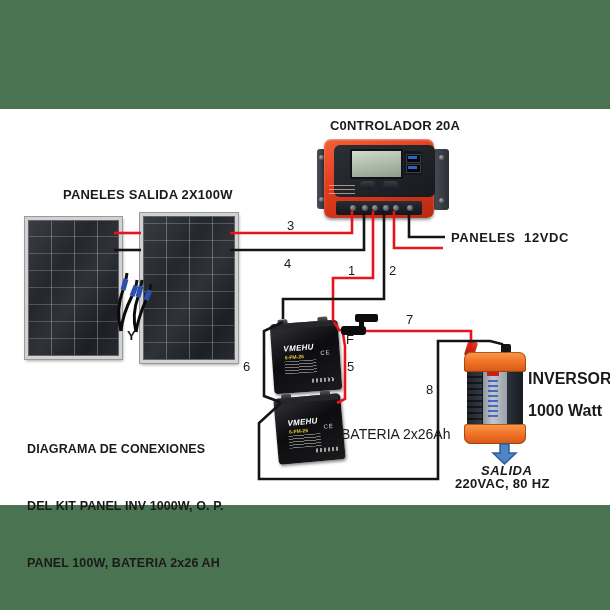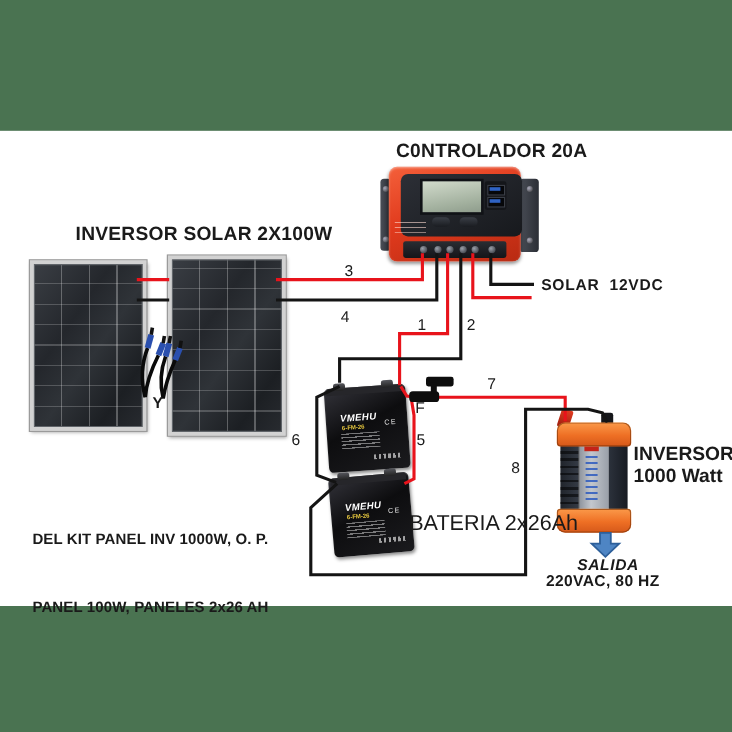--- a/index.html
+++ b/index.html
@@ -3,21 +3,21 @@
 <meta charset="utf-8">
 <style>
   html,body{margin:0;padding:0;background:#fff;}
   .stage{position:relative;width:610px;height:610px;overflow:hidden;background:#ffffff;
          font-family:"Liberation Sans","DejaVu Sans",sans-serif;color:#1a1a1a;}
   .band{position:absolute;left:0;width:610px;background:#4a7351;z-index:1;}
   .band.top{top:0;height:109px;}
   .band.bottom{top:505px;height:105px;}
 
   .lbl{position:absolute;z-index:50;white-space:pre;line-height:1.05;}
-  .t-semi{font-weight:600;font-size:16px;letter-spacing:.2px;}
+  .t-semi{font-weight:600;font-size:13px;letter-spacing:.2px;}
   .t-bold{font-weight:700;font-size:13px;}
   .t-reg{font-weight:700;font-size:16px;}
   .t-num{font-weight:400;font-size:13px;}
   .note{font-weight:700;font-size:12.5px;line-height:19px;letter-spacing:.1px;}
 
   
   .panel{position:absolute;z-index:10;border:3px solid #d2d2d2;outline:1px solid #9a9a9a;
     box-shadow:inset 0 0 0 1px #606469, 1px 2px 3px rgba(0,0,0,.35);
     background:
       repeating-linear-gradient(90deg, rgba(255,255,255,.28) 0 1px, rgba(255,255,255,0) 1px 23px),
@@ -88,32 +88,33 @@
   svg.wires{position:absolute;left:0;top:0;z-index:40;pointer-events:none;}
 </style>
 </head>
 <body>
 
 <div class="stage">
 
   <div class="band top"></div>
   <div class="band bottom"></div>
 
-  <div class="lbl t-semi" style="left:63px;top:188px;">INVERSOR SOLAR 2X100W</div>
+  <div class="lbl t-semi" style="left:63px;top:188px;">PANELES SALIDA 2X100W</div>
   <div class="lbl t-semi" style="left:330px;top:119px;">C0NTROLADOR 20A</div>
-  <div class="lbl t-bold" style="left:451px;top:231px;letter-spacing:.6px;">SOLAR  12VDC</div>
+  <div class="lbl t-bold" style="left:451px;top:231px;letter-spacing:.6px;">PANELES  12VDC</div>
   <div class="lbl t-reg" style="left:528px;top:371px;">INVERSOR</div>
-  <div class="lbl t-reg" style="left:528px;top:390px;">1000 Watt</div>
+  <div class="lbl t-reg" style="left:528px;top:403px;">1000 Watt</div>
   <div class="lbl t-bold" style="left:481px;top:464px;letter-spacing:.5px;font-style:italic;">SALIDA</div>
   <div class="lbl t-bold" style="left:455px;top:477px;letter-spacing:.3px;">220VAC, 80 HZ</div>
-  <div class="lbl" style="left:341px;top:427px;font-size:18px;">BATERIA 2x26Ah</div>
+  <div class="lbl" style="left:341px;top:427px;font-size:14px;">BATERIA 2x26Ah</div>
 
   <div class="lbl note" style="left:27px;top:402px;">
+    <div>DIAGRAMA DE CONEXIONES</div>
     <div>DEL KIT PANEL INV 1000W, O. P.</div>
-    <div>PANEL 100W, PANELES 2x26 AH</div>
+    <div>PANEL 100W, BATERIA 2x26 AH</div>
   </div>
 
   <div class="lbl t-num" style="left:287px;top:219px;">3</div>
   <div class="lbl t-num" style="left:284px;top:257px;">4</div>
   <div class="lbl t-num" style="left:348px;top:264px;">1</div>
   <div class="lbl t-num" style="left:389px;top:264px;">2</div>
   <div class="lbl t-num" style="left:346px;top:333px;">F</div>
   <div class="lbl t-num" style="left:347px;top:360px;">5</div>
   <div class="lbl t-num" style="left:243px;top:360px;">6</div>
   <div class="lbl t-num" style="left:406px;top:313px;">7</div>

